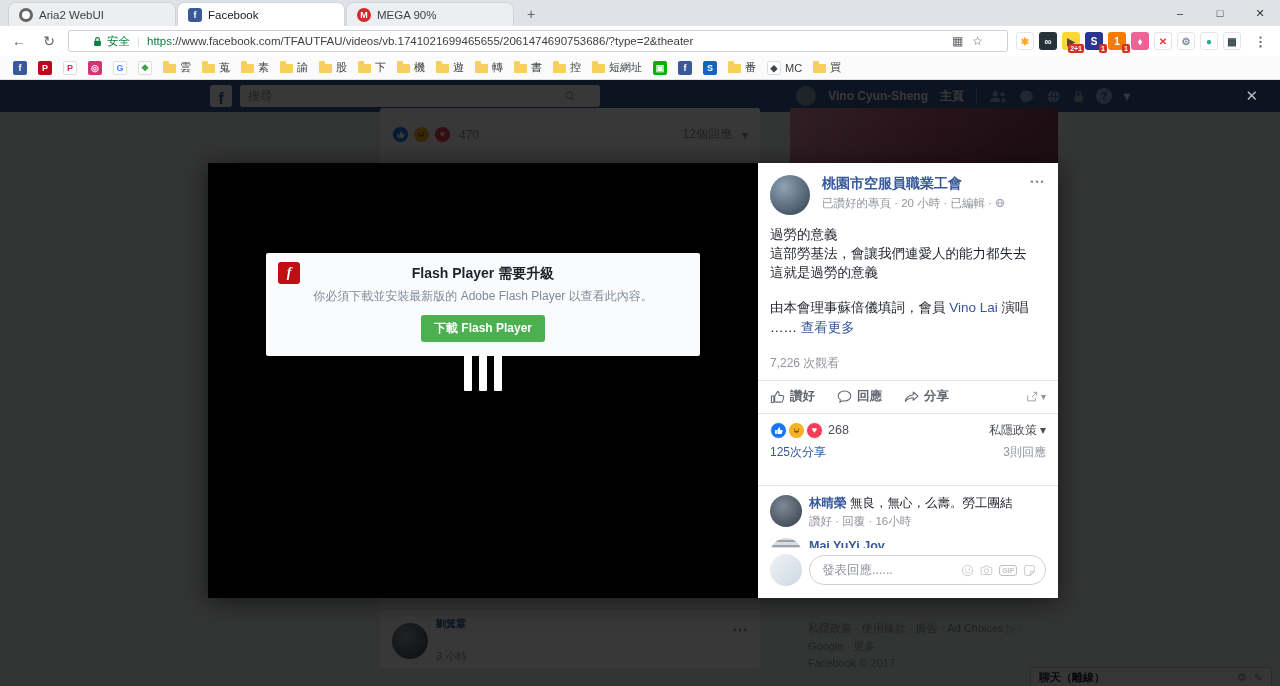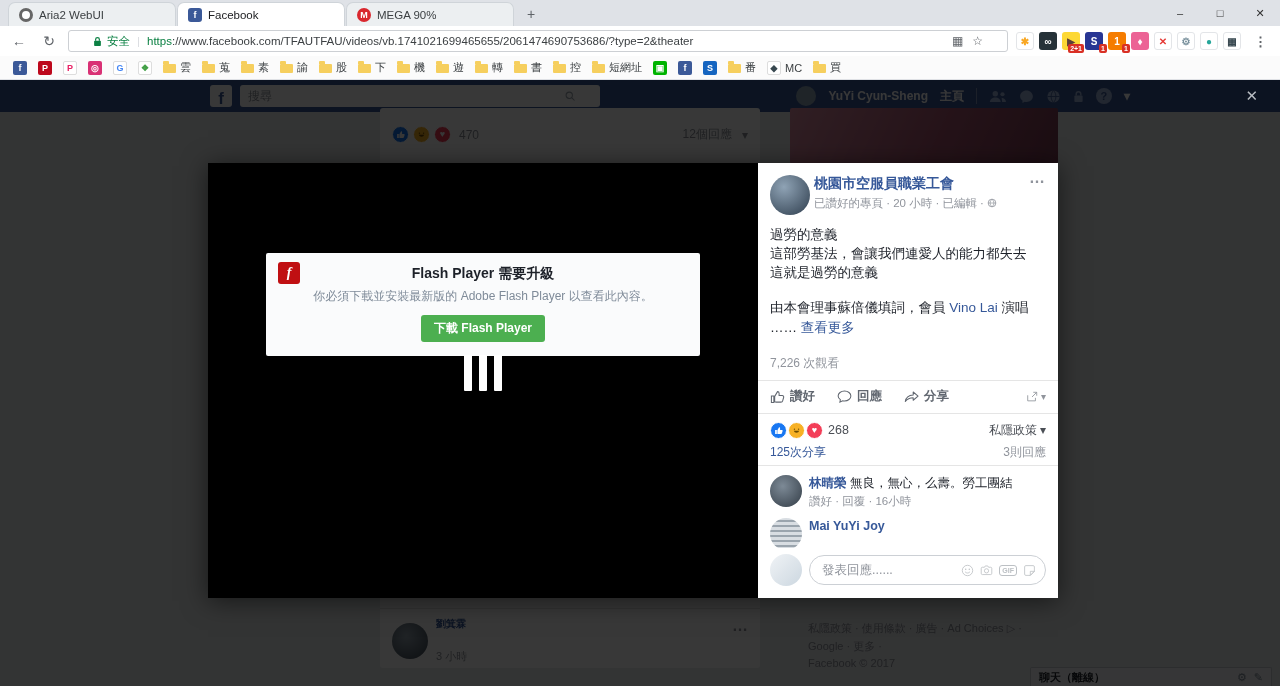--- a/index.html
+++ b/index.html
@@ -75,41 +75,41 @@
   .video{width:550px;height:435px;background:#000;position:relative;flex:0 0 auto}
   .flash-box{position:absolute;left:58px;top:90px;width:434px;background:#fafbfc;border-radius:2px;padding:12px 24px 14px;text-align:center}
   .flash-icon{position:absolute;left:12px;top:9px;width:22px;height:22px;background:#c00f12;border-radius:3px;color:#fff;font-weight:bold;font-style:italic;font-family:"Liberation Serif",serif;display:flex;align-items:center;justify-content:center;font-size:14px}
   .flash-title{font-size:14px;font-weight:bold;color:#1d2129;margin-bottom:5px}
   .flash-desc{font-size:12px;color:#7f8b99;margin-bottom:10px}
   .flash-btn{display:inline-block;background:#4caf50;color:#fff;font-size:12px;font-weight:bold;padding:5px 13px;border-radius:3px}
   .loader{position:absolute;left:50%;top:192px;transform:translateX(-50%);display:flex;gap:7px}
   .loader span{width:8px;height:36px;background:#fff;border-radius:1px}
 
   .panel{width:300px;height:435px;background:#fff;position:relative;display:flex;flex-direction:column;overflow:hidden}
-  .p-head{display:flex;gap:4px;padding:12px 12px 4px;position:relative}
+  .p-head{display:flex;gap:12px;padding:12px 12px 4px;position:relative}
   .p-avatar{width:40px;height:40px;border-radius:50%;background:radial-gradient(circle at 35% 30%,#8fa3b5,#2e3d4d);flex:0 0 auto}
   .p-name{font-size:14px;font-weight:bold;color:#365899;line-height:1.25}
   .p-meta{font-size:11.5px;color:#90949c;margin-top:3px;display:flex;align-items:center;gap:3px}
   .p-menu{position:absolute;right:12px;top:6px;color:#90949c;font-weight:bold;letter-spacing:1px}
   .p-post{padding:6px 12px 8px;font-size:13.5px;color:#1d2129;line-height:1.42}
   .post-gap{height:16px}
   a.link{color:#365899;text-decoration:none}
   .p-views{padding:10px 12px 8px;font-size:12px;color:#90949c}
   .p-actions{display:flex;align-items:center;gap:22px;padding:16px 12px;height:32px;border-top:1px solid #e5e5e5;border-bottom:1px solid #e5e5e5;color:#616770;font-size:12.5px;font-weight:bold;flex:0 0 auto}
   .p-action{display:flex;align-items:center;gap:5px}
   .p-action svg{display:block}
   .p-actions .right{margin-left:auto;display:flex;align-items:center;gap:3px;color:#90949c;font-size:10px;font-weight:normal}
   .p-reactions{display:flex;align-items:center;padding:8px 12px 3px;font-size:12.5px;color:#4b4f56}
   .rx{width:17px;height:17px;border-radius:50%;display:flex;align-items:center;justify-content:center;border:1.5px solid #fff;margin-right:1px;flex:0 0 auto}
   .rx.like{background:#1877f2}
   .rx.haha{background:#f7b125}
   .rx.love{background:#f33e58;color:#fff;font-size:9px;line-height:1}
   .rx-count{margin-left:4px}
   .p-sort{margin-left:auto;font-size:12px;color:#4b4f56;display:flex;align-items:center;gap:3px}
-  .p-counts{display:flex;padding:2px 12px 4px;font-size:12px;border-bottom:1px solid #e5e5e5;flex:0 0 auto}
+  .p-counts{display:flex;padding:2px 12px 24px;font-size:12px;border-bottom:1px solid #e5e5e5;flex:0 0 auto}
   .p-shares{color:#365899}
   .p-ccount{margin-left:auto;color:#90949c}
   .p-comments{padding:9px 12px 0;display:flex;flex-direction:column;gap:9px;flex:1;min-height:0;overflow:hidden}
   .cmt{display:flex;gap:7px}
   .cmt-avatar{width:32px;height:32px;border-radius:50%;flex:0 0 auto}
   .cmt-avatar.a1{background:radial-gradient(circle at 40% 35%,#7d8a96,#323c46)}
   .cmt-avatar.a2{background:repeating-linear-gradient(0deg,#d8dde2 0 3px,#9aa4ad 3px 5px)}
   .cmt-line{font-size:12.5px;color:#1d2129;line-height:1.35}
   .cmt-name{font-weight:bold;color:#365899}
   .cmt-meta{font-size:11.5px;color:#90949c;margin-top:2px}
@@ -278,21 +278,21 @@
         <span>搜尋</span>
         <span class="mag">
           <svg width="12" height="12" viewBox="0 0 16 16">
               <circle cx="7" cy="7" r="4.2" fill="none" stroke="currentColor" stroke-width="1.4"></circle>
               <path d="M10.2 10.2 14 14" stroke="currentColor" stroke-width="1.4"></path>
             </svg>
         </span>
       </div>
       <div class="fb-right">
         <span class="fb-mini-avatar"></span>
-        <span>YuYi Cyun-Sheng</span>
+        <span>Vino Cyun-Sheng</span>
         <span>主頁</span>
         <span class="fb-sep"></span>
         <span class="fb-navicon">
           <svg width="18" height="13" viewBox="0 0 20 14" fill="currentColor">
               <circle cx="7" cy="4" r="3"></circle>
               <path d="M1 13c0-3 2.7-5 6-5s6 2 6 5z"></path>
               <circle cx="15" cy="4.5" r="2.3"></circle>
               <path d="M14 8.4c2.6.3 4.8 2 4.8 4.6h-4.2"></path>
             </svg>
         </span>

